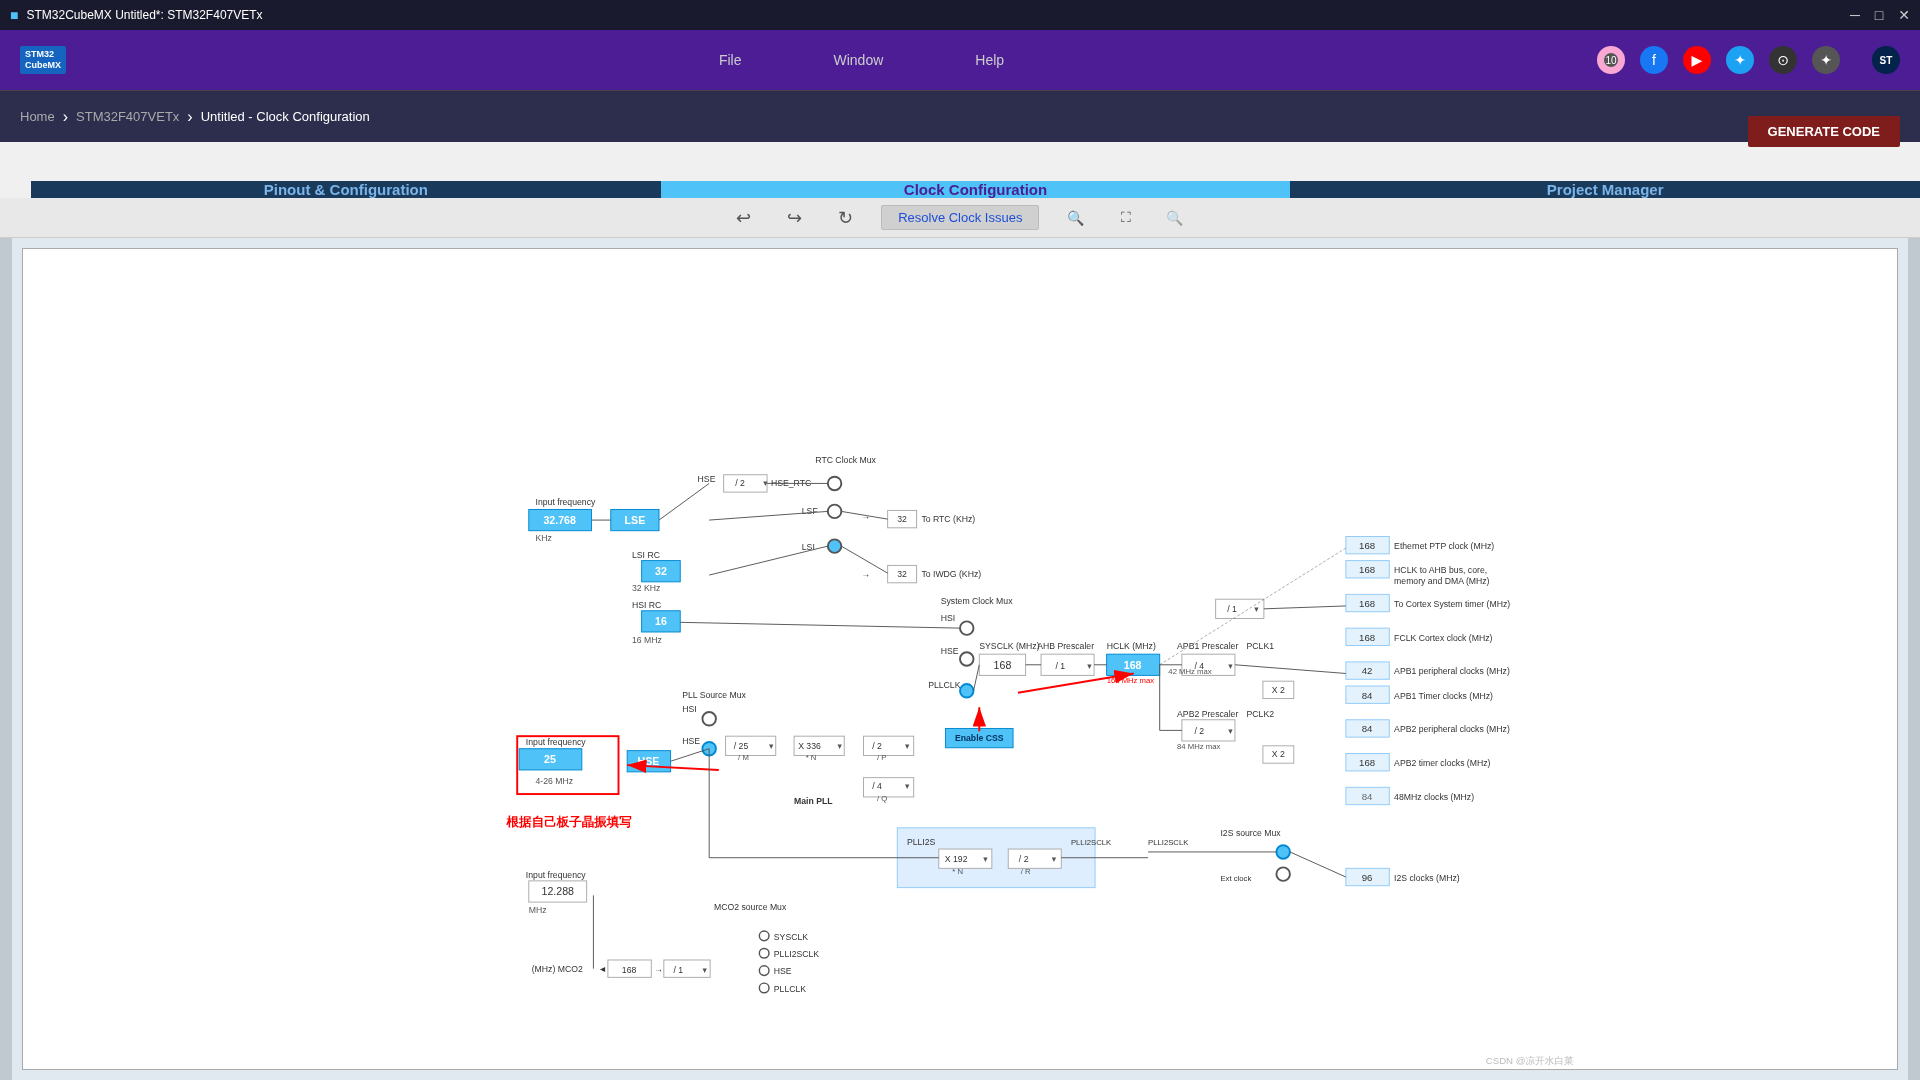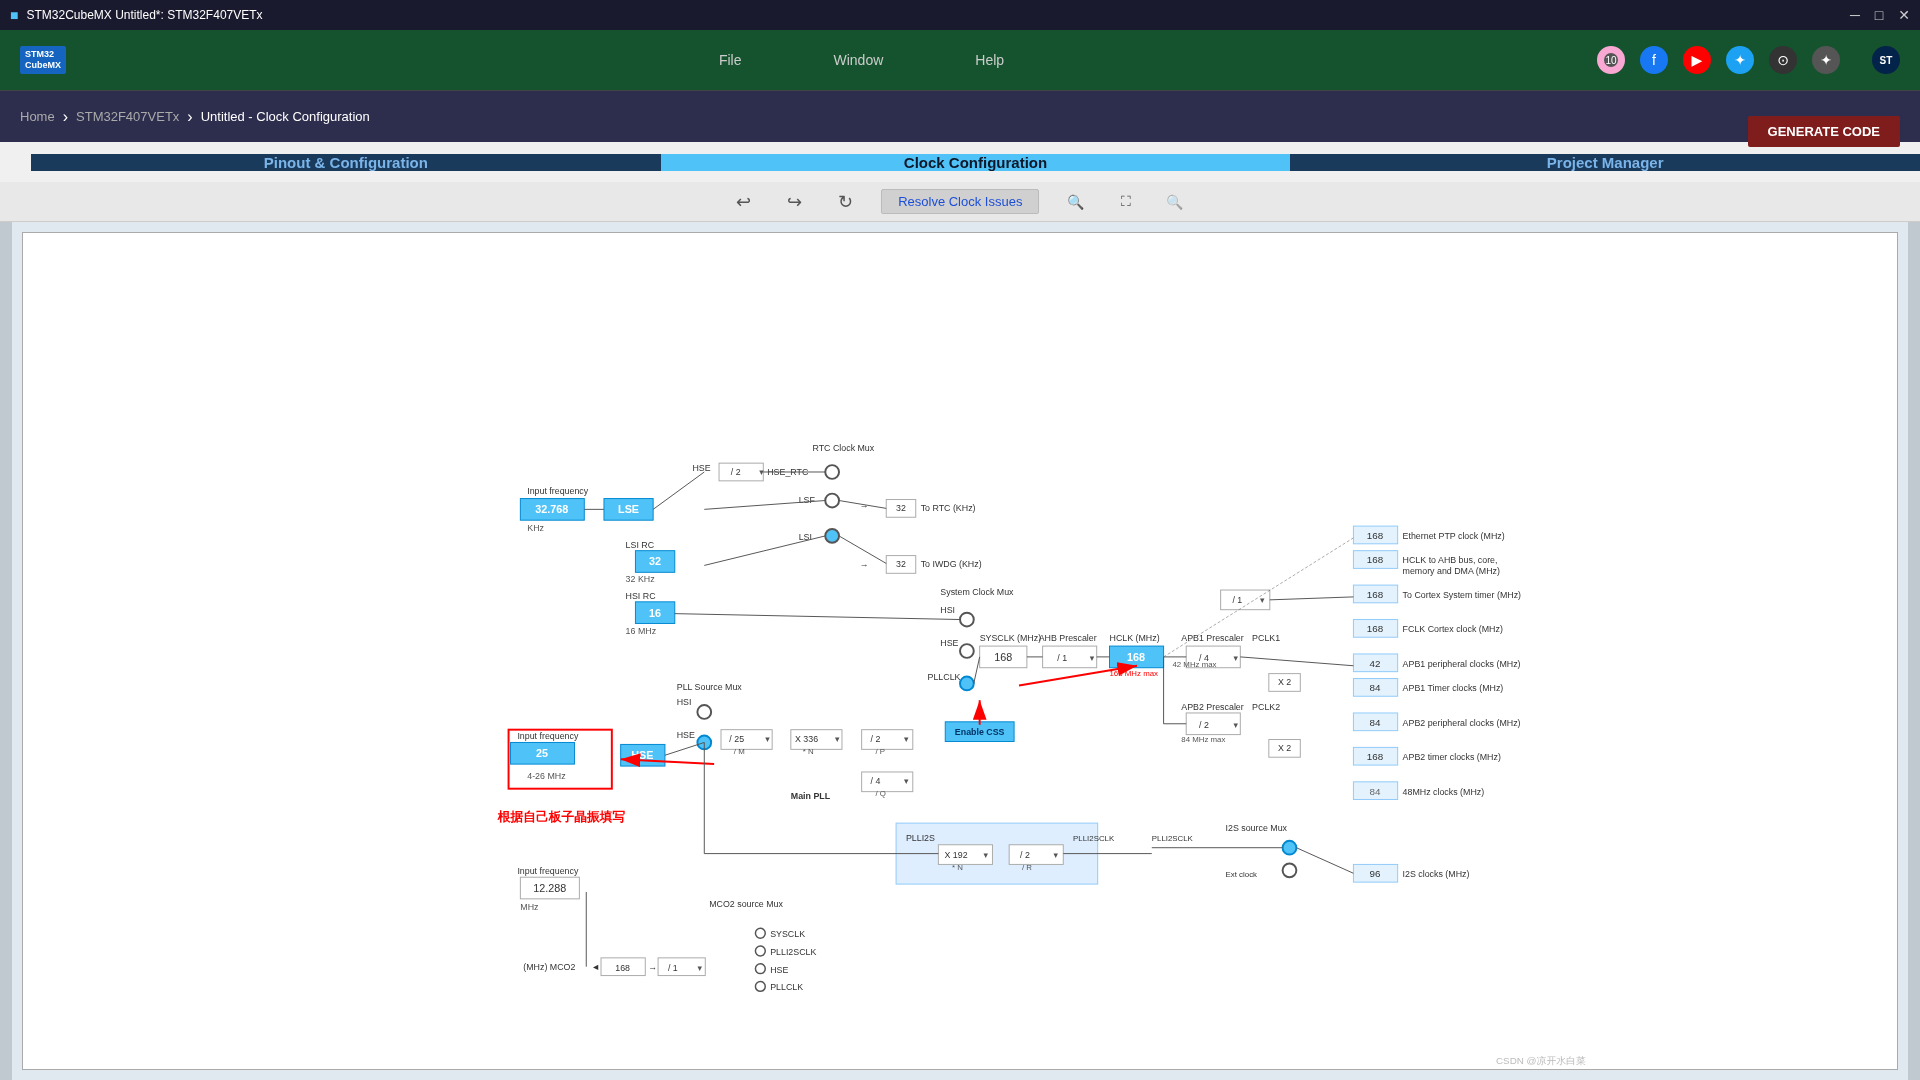--- a/index.html
+++ b/index.html
@@ -14,21 +14,21 @@
       align-items: center;
       padding: 0 10px;
       font-size: 12px;
     }
     .title-bar-icon { margin-right: 8px; color: #4fc3f7; font-size: 14px; }
     .title-bar-controls { margin-left: auto; display: flex; gap: 15px; }
     .title-bar-btn { cursor: pointer; color: #ccc; font-size: 14px; }
     
     
     .menu-bar {
-      background: #14532d;
+      background: #4c1d95;
       height: 60px;
       display: flex;
       align-items: center;
       padding: 0 20px;
     }
     .logo-area { display: flex; align-items: center; margin-right: 60px; }
     .logo-box { background: #1565c0; color: white; font-size: 9px; font-weight: bold; padding: 3px 5px; line-height: 1.2; border-radius: 2px; }
     .menu-items { display: flex; gap: 92px; flex: 1; justify-content: center; }
     .menu-item { color: #ccc; cursor: pointer; font-size: 14px; }
     .social-icons { display: flex; gap: 15px; align-items: center; }
@@ -62,36 +62,36 @@
       font-size: 13px;
       font-weight: bold;
       cursor: pointer;
       border-radius: 2px;
       margin-top: 30px;
     }
     
     
     .tab-bar {
       display: flex;
-      height: 40px;
-      align-items: center;
+      height: 56px;
+      align-items: flex-end;
       margin-left: 31px;
     }
     .tab {
       flex: 1;
       display: flex;
       align-items: center;
       justify-content: center;
       font-size: 15px;
       font-weight: bold;
       cursor: pointer;
       border: none;
     }
     .tab-inactive { background: #1a3a5c; color: #7ab4e8; }
-    .tab-active { background: #4fc3f7; color: #0f172a; }
+    .tab-active { background: #4fc3f7; color: #4c1d95; }
     
     
     .toolbar {
       background: #e8e8e8;
       height: 40px;
       display: flex;
       align-items: center;
       justify-content: center;
       gap: 20px;
       border-bottom: 1px solid #ccc;

